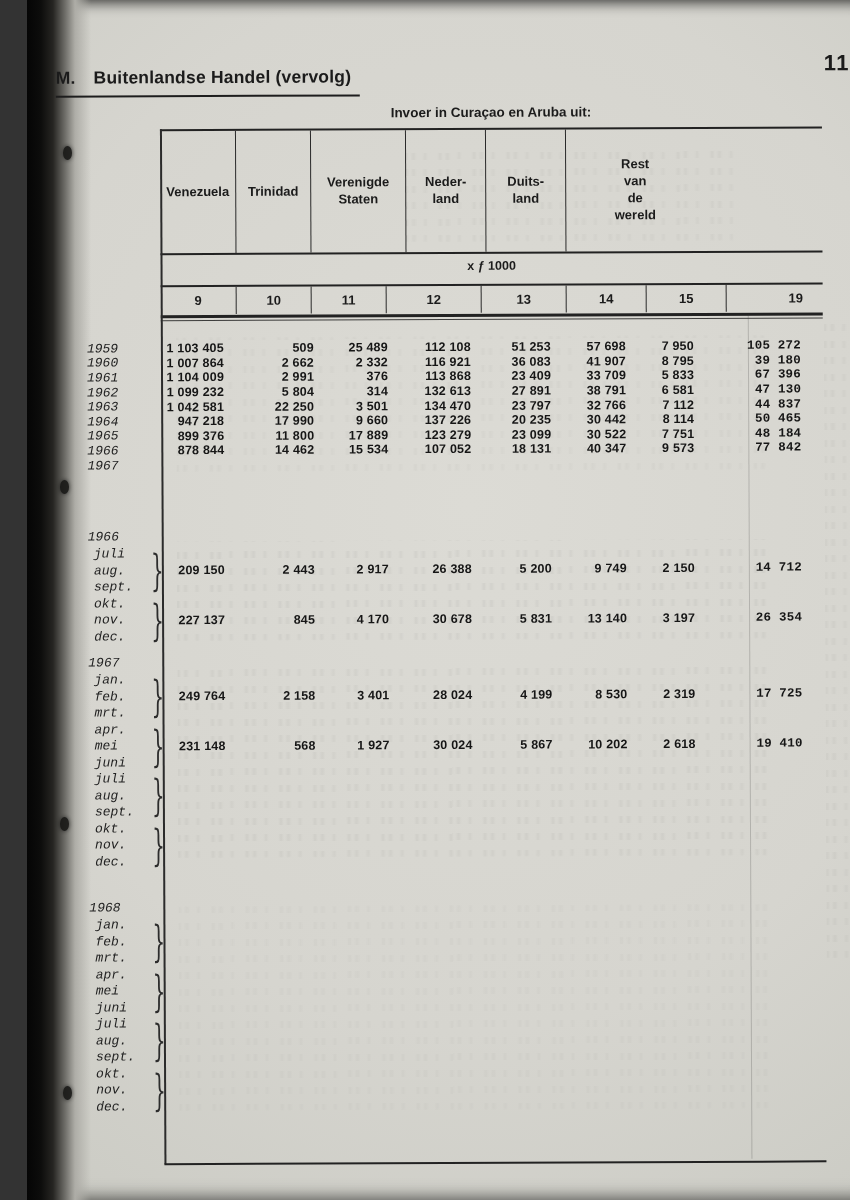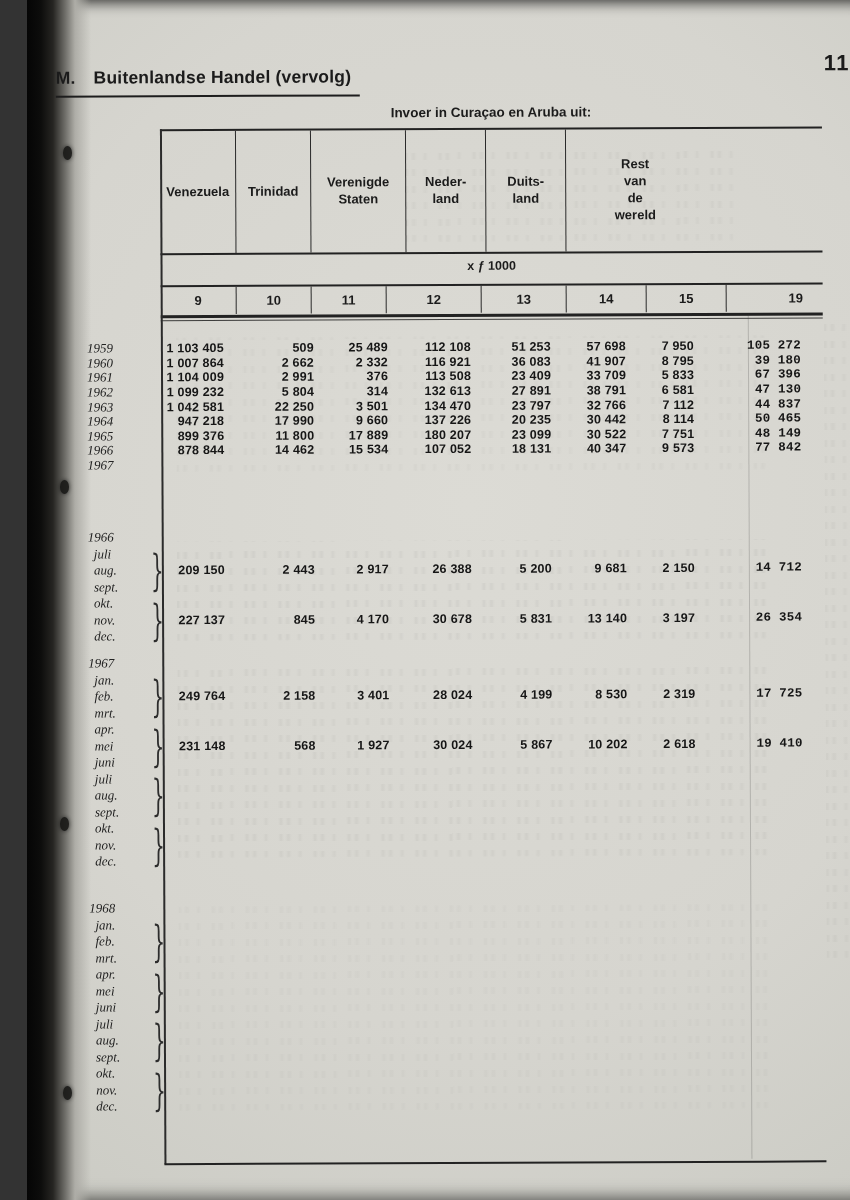--- a/index.html
+++ b/index.html
@@ -84,21 +84,21 @@
   .left-vline{position:absolute;left:105px;top:28px;width:1.8px;height:1035px;background:#2b2b2b;}
   .ghost-vline{position:absolute;left:692px;top:215px;width:1px;height:845px;background:rgba(50,50,48,.22);}
   .bottom-rule{left:105px;top:1062px;width:662px;height:1.6px;}
 
   
   .rows-wrap{position:absolute;left:0;top:240px;width:770px;}
   .drow{display:flex;align-items:center;}
   .year-rows .drow{height:14.6px;}
   .stub{
     flex:0 0 105px;box-sizing:border-box;padding-left:31px;
-    font-family:Liberation Serif, serif;font-style:italic;font-size:13px;color:#222;
+    font-family:Liberation Mono, monospace;font-style:italic;font-size:13px;color:#222;
   }
   .vcell{
     text-align:right;font-size:12.5px;font-weight:700;letter-spacing:.2px;color:#161616;
     box-sizing:border-box;white-space:nowrap;
   }
   .vc0{flex:0 0 63px;}.vc1{flex:0 0 90px;text-align:right;}.vc2{flex:0 0 74px;}.vc3{flex:0 0 83px;}
   .vc4{flex:0 0 80px;}.vc5{flex:0 0 75px;}.vc6{flex:0 0 68px;}.vc7{flex:0 0 107px;font-family:Liberation Mono, monospace;}
 
   .monthly .drow{height:16.5px;}
   .monthly .sec-year-row{height:17px;}
@@ -194,21 +194,21 @@
               <div class="vcell vc4">36 083</div>
               <div class="vcell vc5">41 907</div>
               <div class="vcell vc6">8 795</div>
               <div class="vcell vc7">39 180</div>
             </div>
             <div class="drow">
               <div class="stub">1961</div>
               <div class="vcell vc0">1 104 009</div>
               <div class="vcell vc1">2 991</div>
               <div class="vcell vc2">376</div>
-              <div class="vcell vc3">113 508</div>
+              <div class="vcell vc3">113 868</div>
               <div class="vcell vc4">23 409</div>
               <div class="vcell vc5">33 709</div>
               <div class="vcell vc6">5 833</div>
               <div class="vcell vc7">67 396</div>
             </div>
             <div class="drow">
               <div class="stub">1962</div>
               <div class="vcell vc0">1 099 232</div>
               <div class="vcell vc1">5 804</div>
               <div class="vcell vc2">314</div>
@@ -238,25 +238,25 @@
               <div class="vcell vc4">20 235</div>
               <div class="vcell vc5">30 442</div>
               <div class="vcell vc6">8 114</div>
               <div class="vcell vc7">50 465</div>
             </div>
             <div class="drow">
               <div class="stub">1965</div>
               <div class="vcell vc0">899 376</div>
               <div class="vcell vc1">11 800</div>
               <div class="vcell vc2">17 889</div>
-              <div class="vcell vc3">180 207</div>
+              <div class="vcell vc3">123 279</div>
               <div class="vcell vc4">23 099</div>
               <div class="vcell vc5">30 522</div>
               <div class="vcell vc6">7 751</div>
-              <div class="vcell vc7">48 149</div>
+              <div class="vcell vc7">48 184</div>
             </div>
             <div class="drow">
               <div class="stub">1966</div>
               <div class="vcell vc0">878 844</div>
               <div class="vcell vc1">14 462</div>
               <div class="vcell vc2">15 534</div>
               <div class="vcell vc3">107 052</div>
               <div class="vcell vc4">18 131</div>
               <div class="vcell vc5">40 347</div>
               <div class="vcell vc6">9 573</div>
@@ -284,21 +284,21 @@
                 <div class="drow mrow">
                   <div class="stub mstub">juli</div>
                 </div>
                 <div class="drow mrow">
                   <div class="stub mstub">aug.</div>
                   <div class="vcell vc0">209 150</div>
                   <div class="vcell vc1">2 443</div>
                   <div class="vcell vc2">2 917</div>
                   <div class="vcell vc3">26 388</div>
                   <div class="vcell vc4">5 200</div>
-                  <div class="vcell vc5">9 681</div>
+                  <div class="vcell vc5">9 749</div>
                   <div class="vcell vc6">2 150</div>
                   <div class="vcell vc7">14 712</div>
                 </div>
                 <div class="drow mrow">
                   <div class="stub mstub">sept.</div>
                 </div>
               </div>
               <div class="mgroup">
                 <div class="brace">}</div>
                 <div class="drow mrow">

